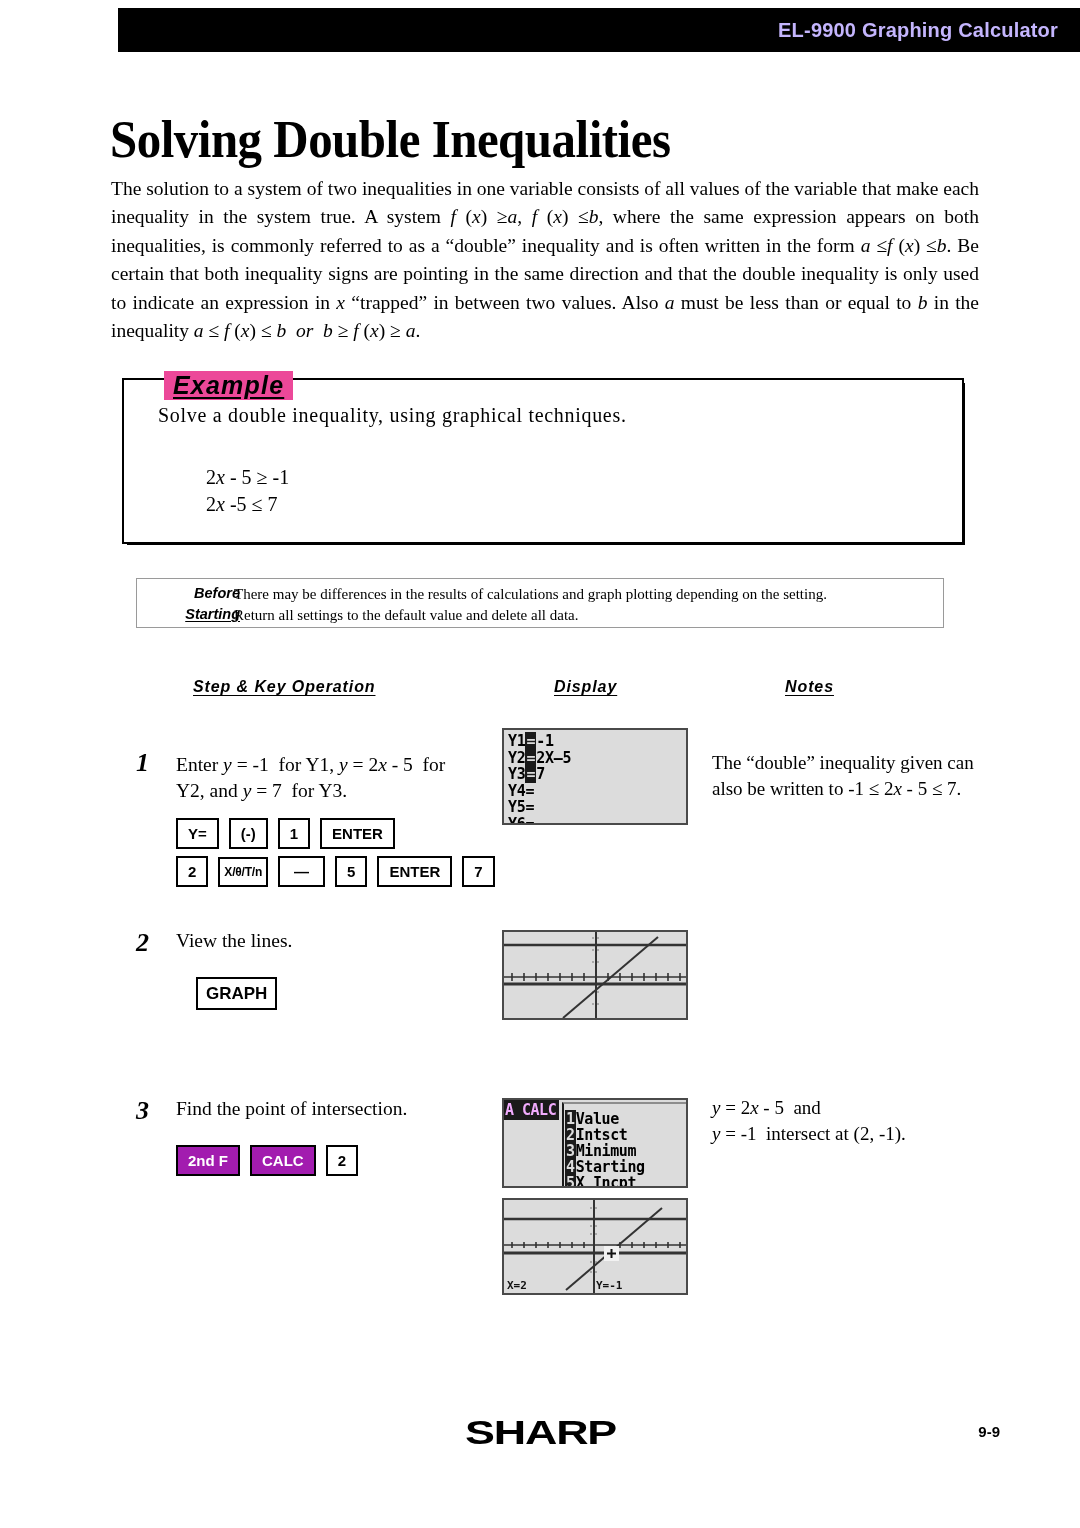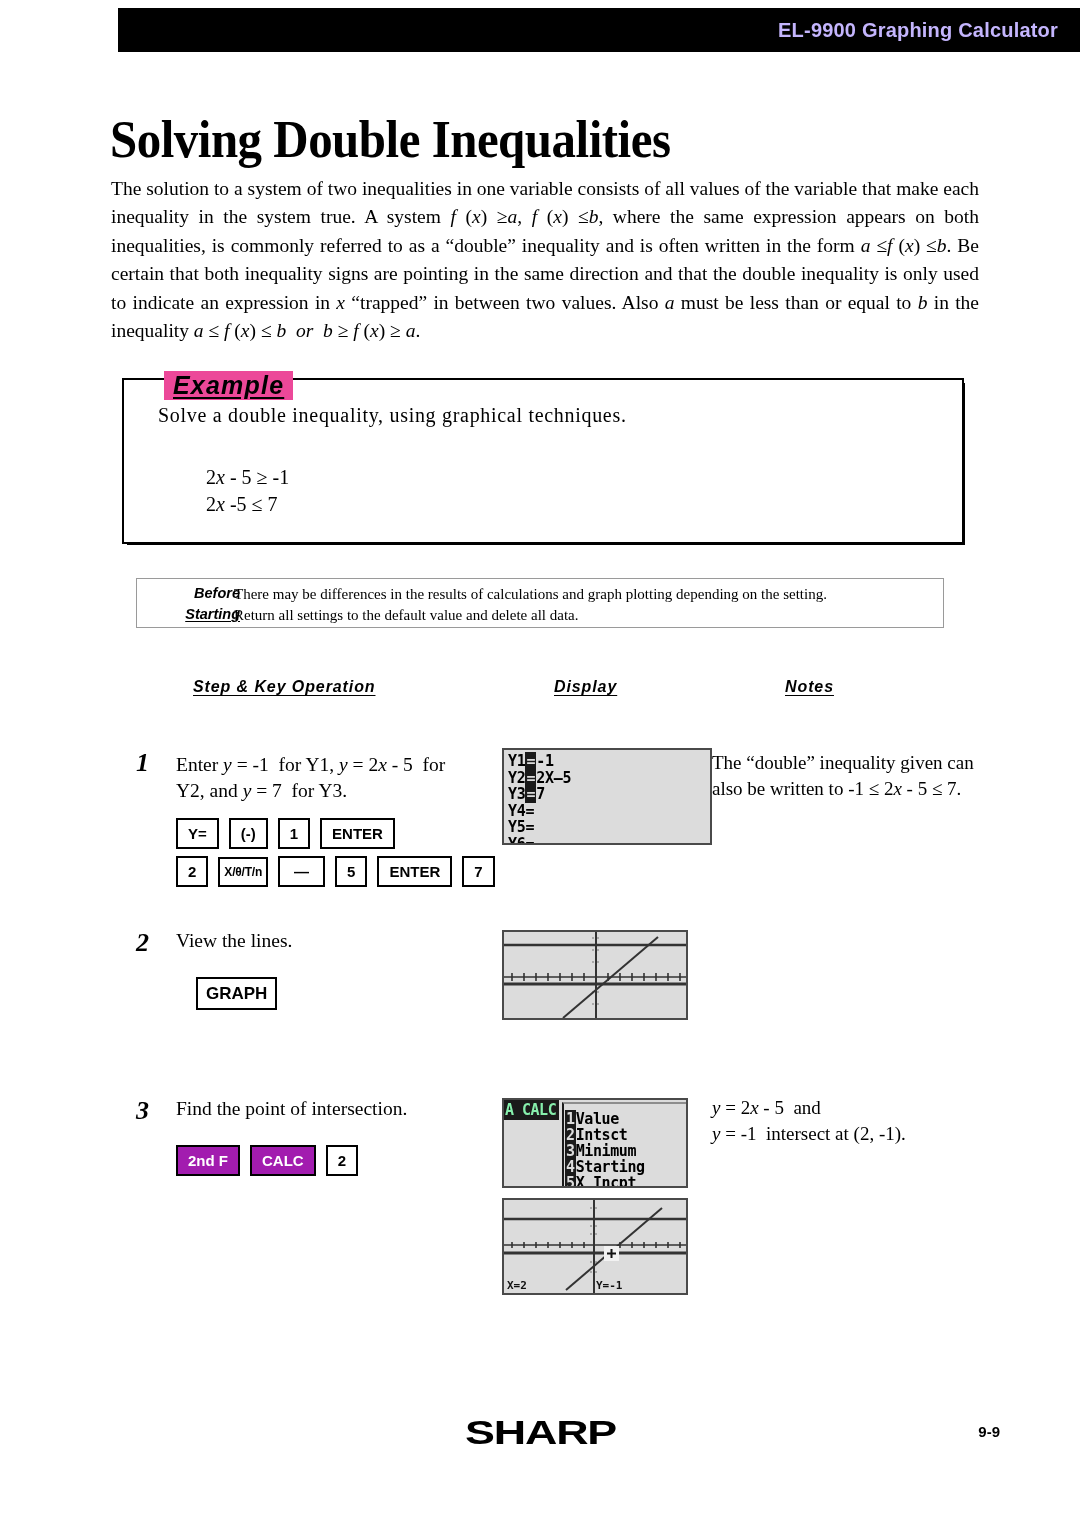--- a/index.html
+++ b/index.html
@@ -211,21 +211,21 @@
 
   
   .lcd svg { display: block; }
 
   
   .calc-screen { position: absolute; }
   .calc-tab {
     position: absolute;
     left: 0; top: 0;
     background: #1a1a1a;
-    color: #86efac;
+    color: #f0abfc;
     font-family: "DejaVu Sans Mono", monospace;
     font-weight: bold;
     font-size: 15px;
     line-height: 18px;
     padding: 1px 3px 1px 1px;
     letter-spacing: -0.5px;
     white-space: pre;
   }
   .calc-menu {
     position: absolute;
@@ -318,21 +318,21 @@
 
 <div class="keyrow" style="left:176px; top:856px;">
   <span class="key">2</span>
   <span class="key small">X/θ/T/n</span>
   <span class="key dash">—</span>
   <span class="key">5</span>
   <span class="key">ENTER</span>
   <span class="key">7</span>
 </div>
 
-<div class="lcd" style="left:502px; top:748px; width:210px; height:97px;">
+<div class="lcd" style="left:502px; top:728px; width:186px; height:97px;">
   <div class="lcd-text">
     <div class="row"><span>Y1</span><span class="inv">=</span><span>-1</span></div>
     <div class="row"><span>Y2</span><span class="inv">=</span><span>2X–5</span></div>
     <div class="row"><span>Y3</span><span class="inv">=</span><span>7</span></div>
     <div class="row"><span>Y4</span><span>=</span><span></span></div>
     <div class="row"><span>Y5</span><span>=</span><span></span></div>
     <div class="row"><span>Y6</span><span>=</span><span></span></div>
   </div>
 </div>
 

